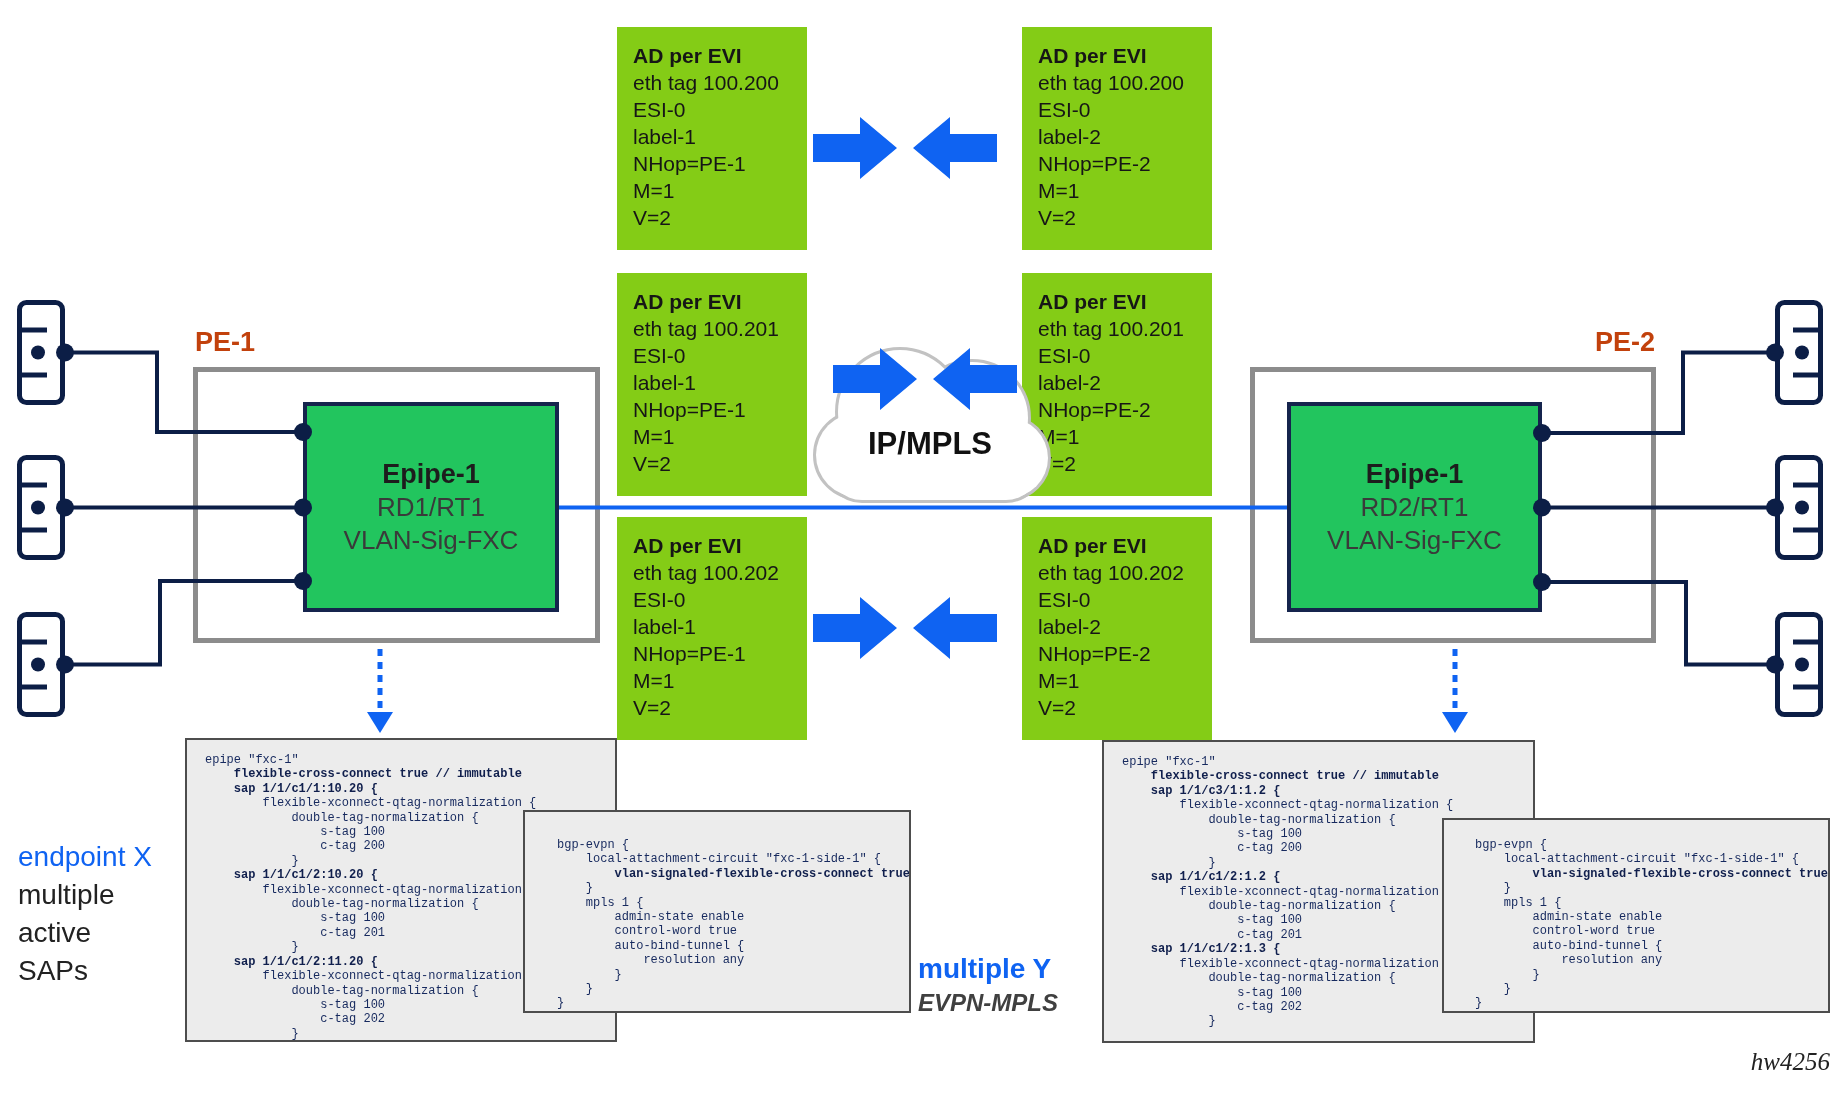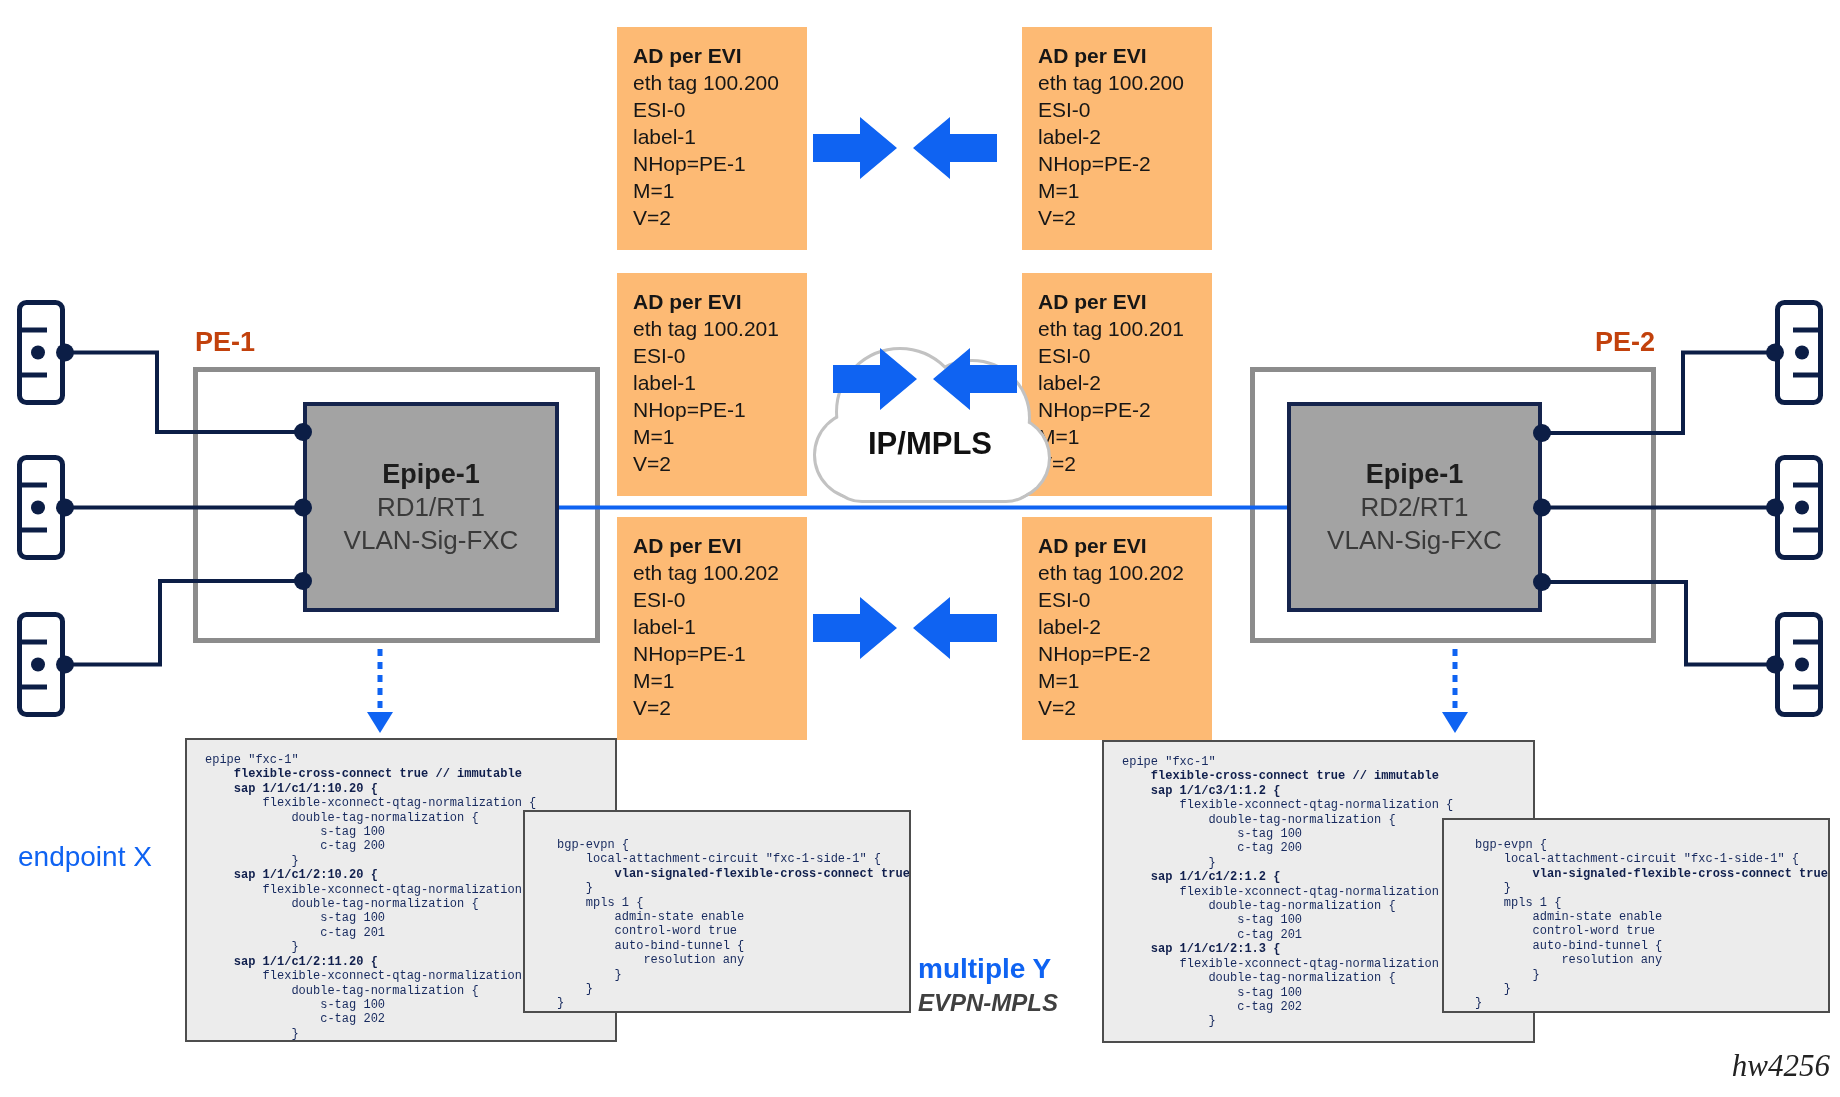--- a/index.html
+++ b/index.html
@@ -2,31 +2,31 @@
 <html><head>
 <meta charset="utf-8">
 <style>
   html,body { margin:0; padding:0; background:#ffffff; }
   .stage {
     position:relative; width:1840px; height:1097px; overflow:hidden;
     font-family:"Liberation Sans", sans-serif; background:#ffffff;
   }
   
   .ad {
-    position:absolute; width:190px; height:223px; background:#fdba74;
+    position:absolute; width:190px; height:223px; background:#84cc16;
     box-sizing:border-box; padding:15px 0 0 16px;
     font-size:21px; line-height:27px; color:#161616;
   }
   .ad .adt { font-weight:bold; }
   
   .pebox { position:absolute; width:407px; height:276px; border:5px solid #8c8c8c; box-sizing:border-box; }
   .pelabel { position:absolute; font-size:27px; font-weight:bold; color:#c2410c; }
   
   .epipe {
-    position:absolute; width:256px; height:210px; background:#a3a3a3;
+    position:absolute; width:256px; height:210px; background:#22c55e;
     border:4px solid #15244d; box-sizing:border-box;
     display:flex; flex-direction:column; justify-content:center; align-items:center;
     font-size:26px; line-height:33px; color:#3a3a3a; text-align:center;
   }
   .epipe .et { font-size:27px; font-weight:bold; color:#1d1d1d; }
   
   .cloudlabel {
     position:absolute; left:830px; top:426px; width:200px; text-align:center;
     font-size:31px; font-weight:bold; color:#111; z-index:3;
   }
@@ -39,21 +39,21 @@
   .codebox .cl b { font-weight:bold; color:#101f4d; }
   
   .epx { position:absolute; left:18px; top:838px; font-size:28px; font-weight:normal; line-height:38px; color:#222; }
   .epx .blue { color:#0f63f2; }
   .epy { position:absolute; left:918px; top:952px; line-height:34px; }
   .epy .blue { font-size:28px; font-weight:bold; color:#0f63f2; }
   .epy .sub  { font-size:24px; font-weight:bold; color:#404040;font-style:italic; }
   
   .figid {
     position:absolute; left:1690px; top:1048px; width:140px; text-align:right;
-    font-family:"Liberation Serif", serif; font-style:italic; font-size:31px; color:#222;
+    font-family:"Liberation Serif", serif; font-style:italic; font-size:25px; color:#222;
   }
   
   svg.overlay { position:absolute; left:0; top:0; z-index:2; pointer-events:none; }
   .z1 { z-index:1; }
 </style>
 </head>
 <body>
 
 <div class="stage">
 
@@ -144,20 +144,25 @@
 
   <div class="codebox" style="left:185px;top:738px;width:432px;height:304px;padding:13px 0 0 18px;z-index:1"><div class="cl">epipe "fxc-1"</div><div class="cl"><b>    flexible-cross-connect true // immutable</b></div><div class="cl"><b>    sap 1/1/c1/1:10.20 {</b></div><div class="cl">        flexible-xconnect-qtag-normalization {</div><div class="cl">            double-tag-normalization {</div><div class="cl">                s-tag 100</div><div class="cl">                c-tag 200</div><div class="cl">            }</div><div class="cl"><b>    sap 1/1/c1/2:10.20 {</b></div><div class="cl">        flexible-xconnect-qtag-normalization {</div><div class="cl">            double-tag-normalization {</div><div class="cl">                s-tag 100</div><div class="cl">                c-tag 201</div><div class="cl">            }</div><div class="cl"><b>    sap 1/1/c1/2:11.20 {</b></div><div class="cl">        flexible-xconnect-qtag-normalization {</div><div class="cl">            double-tag-normalization {</div><div class="cl">                s-tag 100</div><div class="cl">                c-tag 202</div><div class="cl">            }</div></div>
   <div class="codebox" style="left:523px;top:810px;width:388px;height:203px;padding:26px 0 0 32px;z-index:2"><div class="cl">bgp-evpn {</div><div class="cl">    local-attachment-circuit "fxc-1-side-1" {</div><div class="cl"><b>        vlan-signaled-flexible-cross-connect true</b></div><div class="cl">    }</div><div class="cl">    mpls 1 {</div><div class="cl">        admin-state enable</div><div class="cl">        control-word true</div><div class="cl">        auto-bind-tunnel {</div><div class="cl">            resolution any</div><div class="cl">        }</div><div class="cl">    }</div><div class="cl">}</div></div>
   <div class="codebox" style="left:1102px;top:740px;width:433px;height:303px;padding:13px 0 0 18px;z-index:1"><div class="cl">epipe "fxc-1"</div><div class="cl"><b>    flexible-cross-connect true // immutable</b></div><div class="cl"><b>    sap 1/1/c3/1:1.2 {</b></div><div class="cl">        flexible-xconnect-qtag-normalization {</div><div class="cl">            double-tag-normalization {</div><div class="cl">                s-tag 100</div><div class="cl">                c-tag 200</div><div class="cl">            }</div><div class="cl"><b>    sap 1/1/c1/2:1.2 {</b></div><div class="cl">        flexible-xconnect-qtag-normalization {</div><div class="cl">            double-tag-normalization {</div><div class="cl">                s-tag 100</div><div class="cl">                c-tag 201</div><div class="cl"><b>    sap 1/1/c1/2:1.3 {</b></div><div class="cl">        flexible-xconnect-qtag-normalization {</div><div class="cl">            double-tag-normalization {</div><div class="cl">                s-tag 100</div><div class="cl">                c-tag 202</div><div class="cl">            }</div></div>
   <div class="codebox" style="left:1442px;top:818px;width:388px;height:195px;padding:18px 0 0 31px;z-index:2"><div class="cl">bgp-evpn {</div><div class="cl">    local-attachment-circuit "fxc-1-side-1" {</div><div class="cl"><b>        vlan-signaled-flexible-cross-connect true</b></div><div class="cl">    }</div><div class="cl">    mpls 1 {</div><div class="cl">        admin-state enable</div><div class="cl">        control-word true</div><div class="cl">        auto-bind-tunnel {</div><div class="cl">            resolution any</div><div class="cl">        }</div><div class="cl">    }</div><div class="cl">}</div></div>
 
   <div class="cloudlabel">IP/MPLS</div>
 
   <div class="epx z1">
     <div class="blue">endpoint X</div>
+    <div>
+        <div>multiple</div>
+        <div>active</div>
+        <div>SAPs</div>
+      </div>
   </div>
 
   <div class="epy z1">
     <div class="blue">multiple Y</div>
     <div class="sub">EVPN-MPLS</div>
   </div>
 
   <div class="figid">hw4256</div>
 
   <svg class="overlay" width="1840" height="1097" viewBox="0 0 1840 1097" xmlns="http://www.w3.org/2000/svg">

